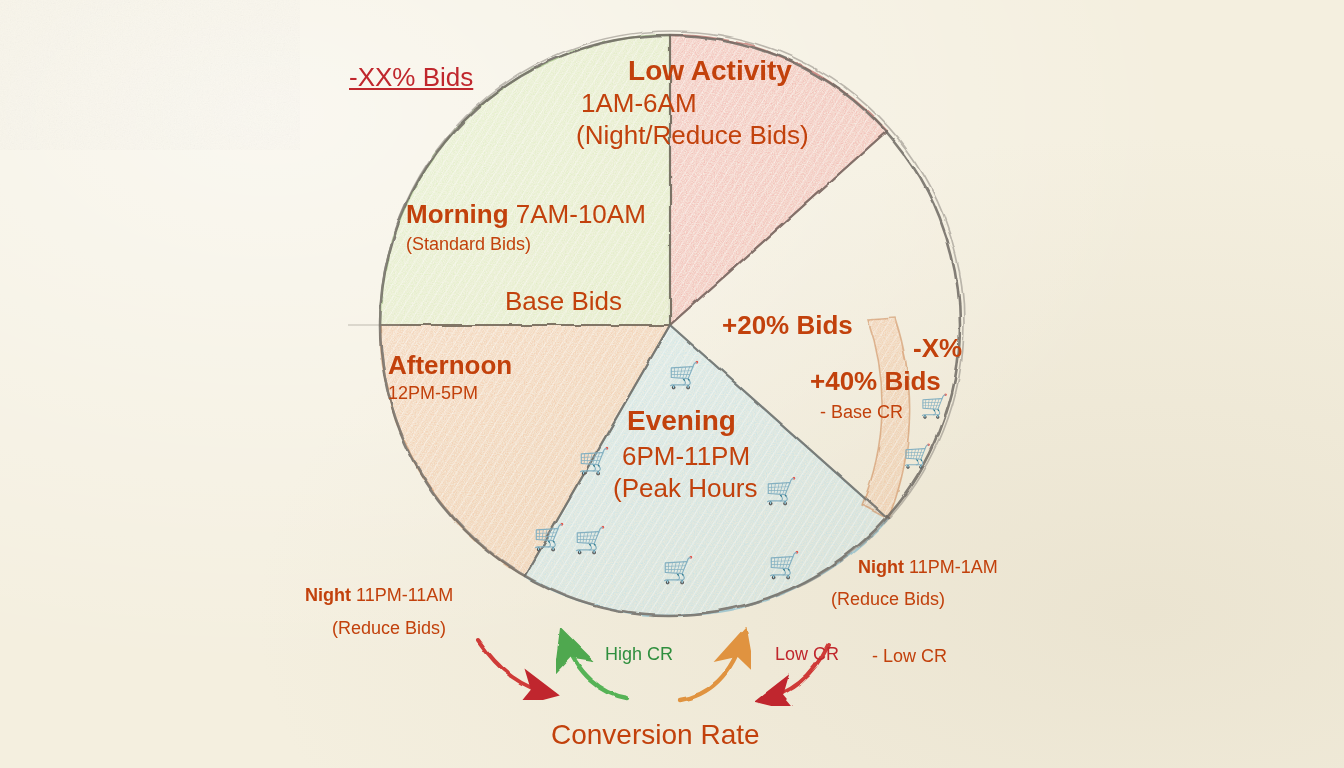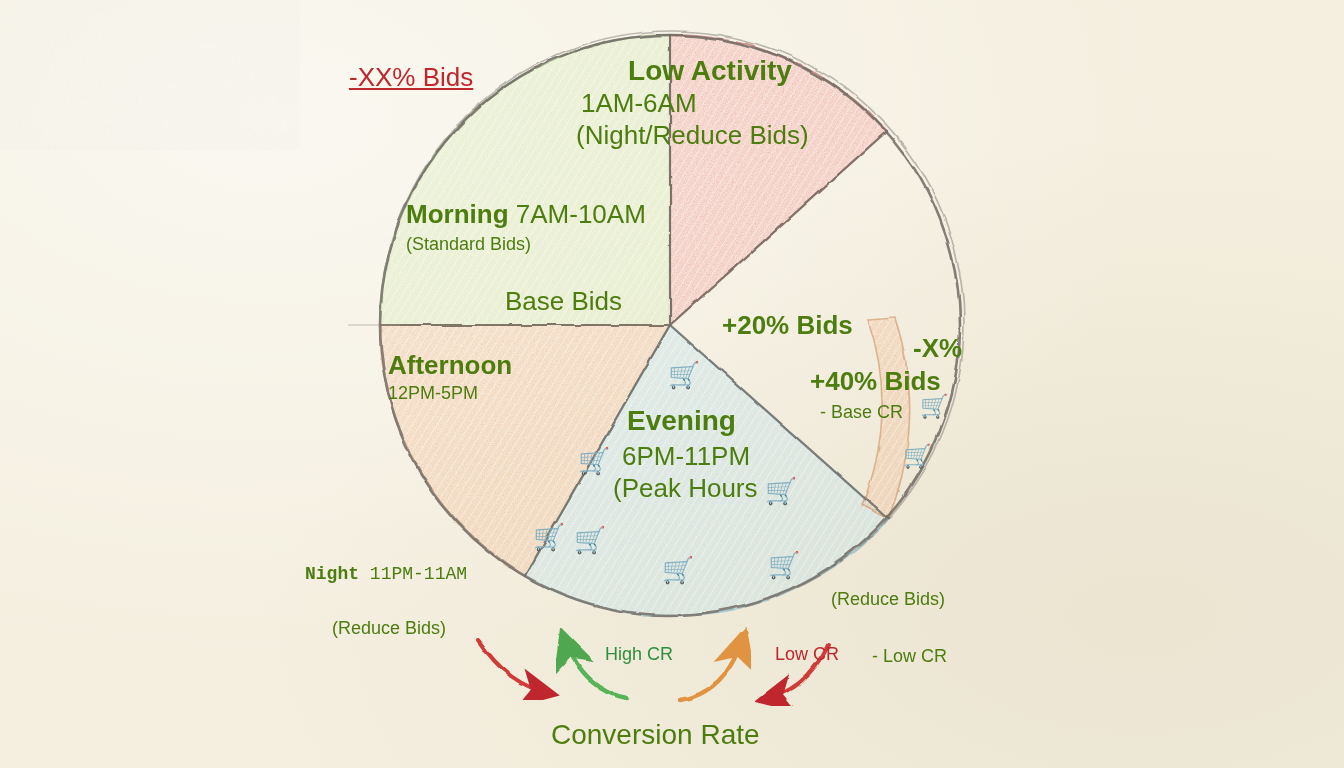--- a/index.html
+++ b/index.html
@@ -13,21 +13,21 @@
     position:absolute;inset:0;
     background:
       radial-gradient(ellipse at 20% 15%, rgba(255,255,255,.55), rgba(255,255,255,0) 60%),
       radial-gradient(ellipse at 85% 80%, rgba(214,203,176,.30), rgba(255,255,255,0) 55%),
       #f4efdf;
   }
   #grain{position:absolute;inset:0;opacity:.35;pointer-events:none;}
   #stage{position:absolute;inset:0;}
   svg.layer{position:absolute;left:0;top:0;width:1344px;height:768px;overflow:visible;}
 
-  .lbl{position:absolute;color:#4d7c0f;line-height:1.20;white-space:nowrap;}
+  .lbl{position:absolute;color:#c2410c;line-height:1.20;white-space:nowrap;}
   .lbl b{font-weight:bold;}
   .c-red{color:#c0272d;}
   .c-green{color:#2f8f3e;}
   .t28{font-size:28px;}
   .t26{font-size:26px;}
   .t25{font-size:18px;}
   .t24{font-size:24px;}
   .ctr{text-align:center;}
   .cart{position:absolute;font-size:26px;color:#2c2c2c;line-height:1;}
 </style>
@@ -212,26 +212,30 @@
 <div class="lbl t26" style="left:622px;top:441px;">6PM-11PM</div>
 <div class="lbl t26" style="left:613px;top:473px;">(Peak Hours</div>
 
 <div class="lbl t26" style="left:722px;top:310px;font-weight:bold;">+20% Bids</div>
 
 <div class="lbl t26" style="left:913px;top:333px;font-weight:bold;">-X%</div>
 
 <div class="lbl t26" style="left:810px;top:366px;font-weight:bold;">+40% Bids</div>
 <div class="lbl t25" style="left:820px;top:402px;">- Base CR</div>
 
-<div class="lbl t25" style="left:305px;top:564px;font-family:Liberation Mono, monospace;">
+<div class="lbl t25" style="left:305px;top:585px;">
   <b>Night</b>
   <span>11PM-11AM</span>
 </div>
 <div class="lbl t25" style="left:332px;top:618px;">(Reduce Bids)</div>
 
+<div class="lbl t25" style="left:858px;top:557px;">
+  <b>Night</b>
+  <span>11PM-1AM</span>
+</div>
 <div class="lbl t25" style="left:831px;top:589px;">(Reduce Bids)</div>
 <div class="lbl t25" style="left:872px;top:646px;">- Low CR</div>
 
 <div class="lbl t25 c-green" style="left:605px;top:644px;">High CR</div>
 <div class="lbl t25 c-red" style="left:775px;top:644px;text-align:center;">Low CR</div>
 <div class="lbl t28" style="left:551px;top:718px;">Conversion Rate</div>
 
 </div>
 
 </body></html>

